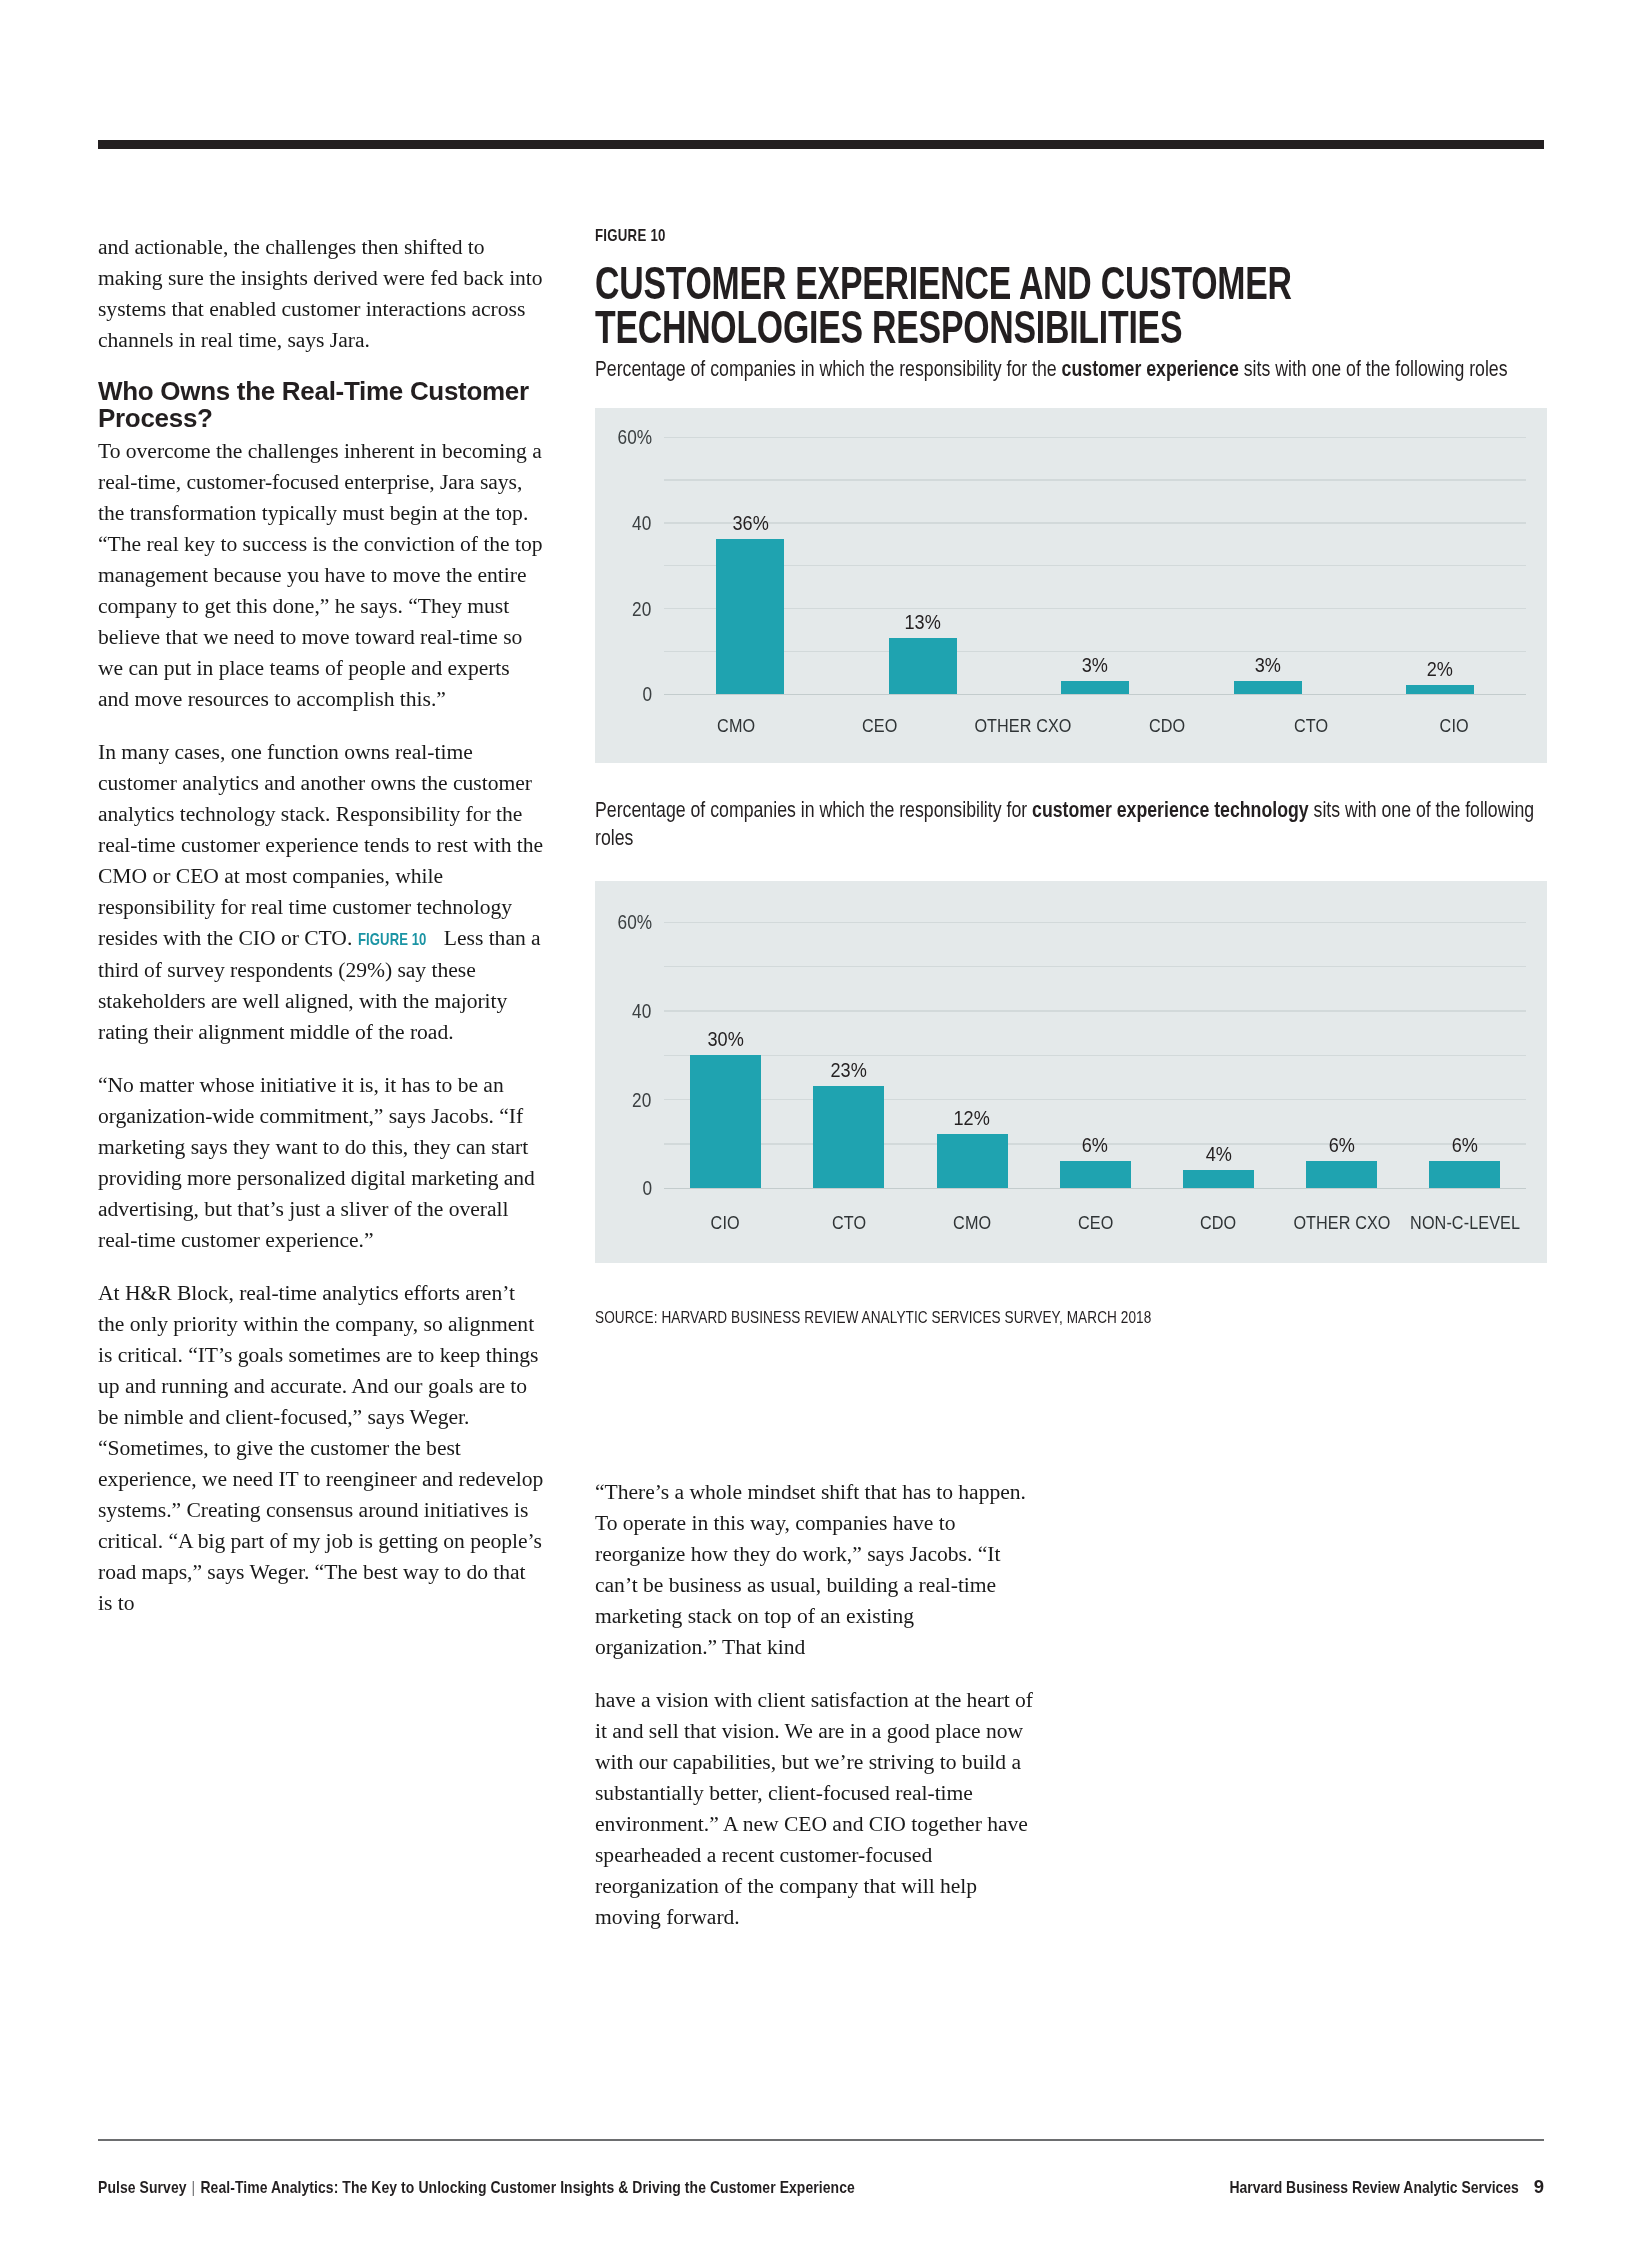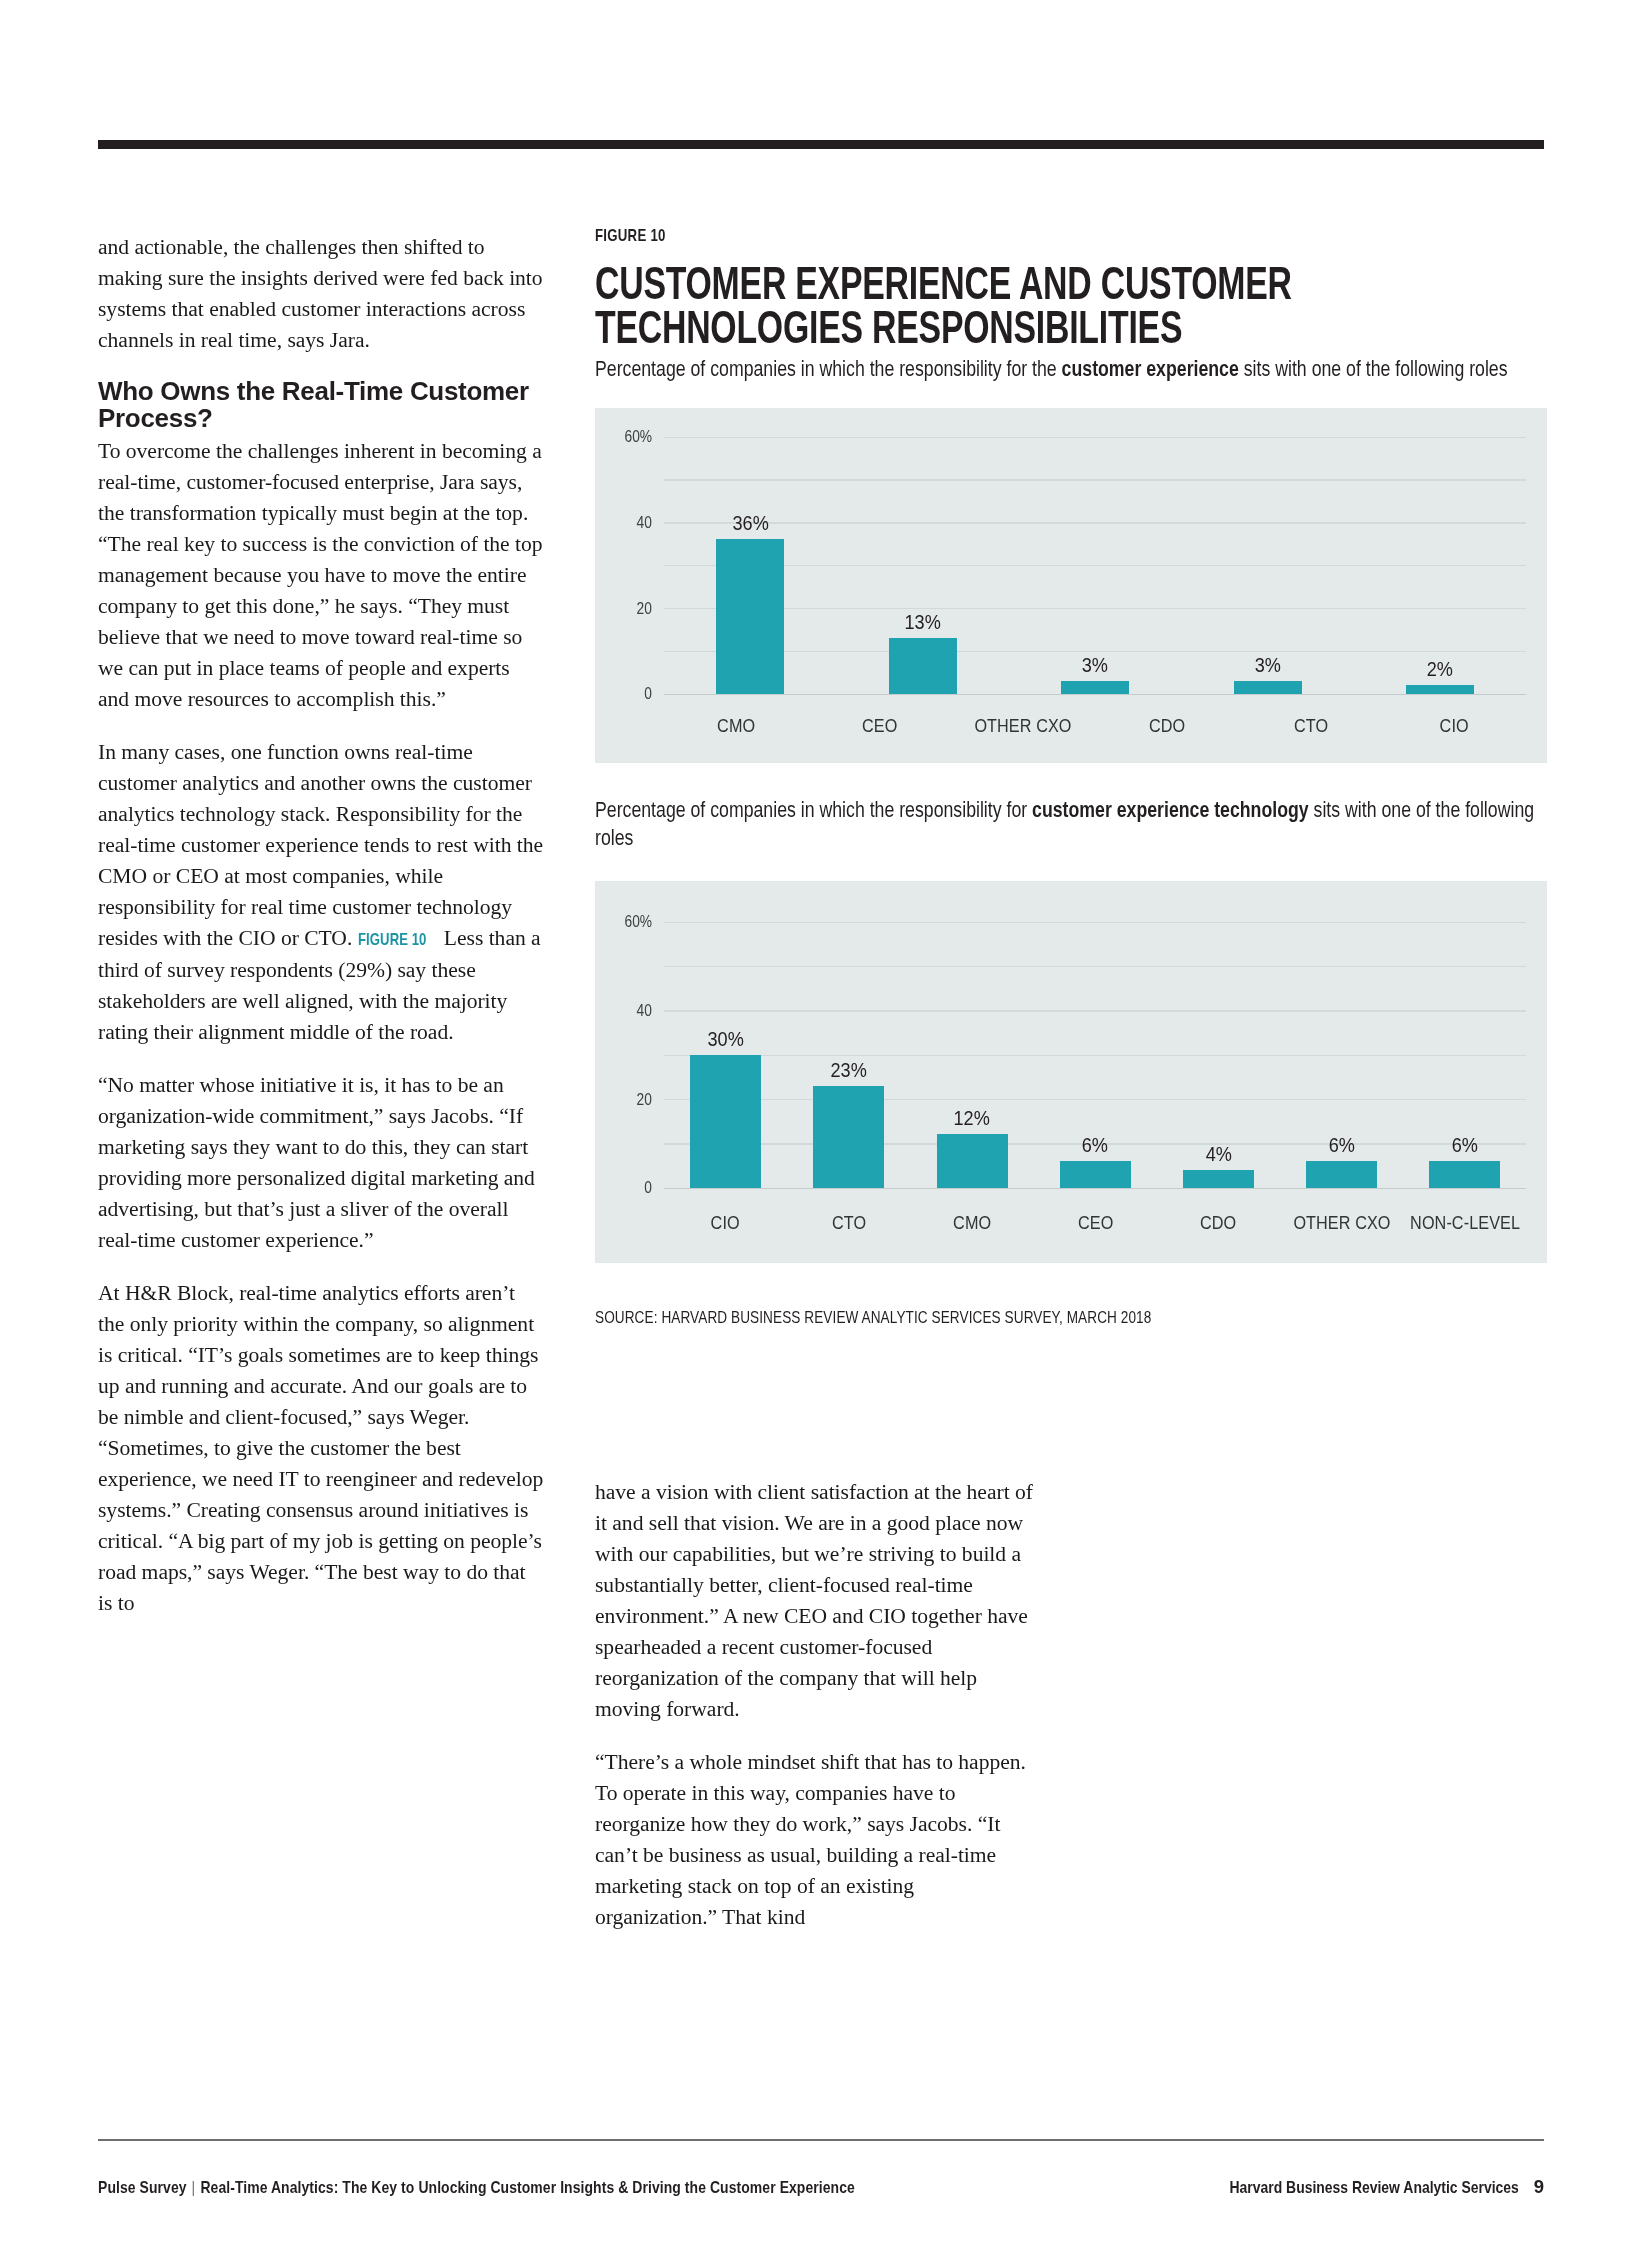--- a/index.html
+++ b/index.html
@@ -144,21 +144,21 @@
     height:1.4px;
     background:#d2d9da;
   }
   .gridline.base{ background:#c3cccd; }
 
   .ytick{
     position:absolute;
     right:calc(100% + 12.3px);
     transform:translateY(-50%);
     font-family:"Liberation Sans", sans-serif;
-    font-size:16px;
+    font-size:20px;
     color:#3b4042;
     white-space:nowrap;
     letter-spacing:0px;
   }
   .ytick span{
     display:inline-block;
     transform:scaleX(0.86);
     transform-origin:right center;
   }
 
@@ -430,22 +430,22 @@
         <div class="xlabel"><span>OTHER CXO</span></div>
         <div class="xlabel"><span>NON-C-LEVEL</span></div>
       </div>
     </div>
 
     <div style="height:45px"></div>
     <span class="source">SOURCE: HARVARD BUSINESS REVIEW ANALYTIC SERVICES SURVEY, MARCH 2018</span>
   </div>
 
   <div class="col-right-bottom">
+    <p class="body">“There’s a whole mindset shift that has to happen. To operate in this way, companies have to reorganize how they do work,” says Jacobs. “It can’t be business as usual, building a real-time marketing stack on top of an existing organization.” That kind</p>
     <p class="body">have a vision with client satisfaction at the heart of it and sell that vision. We are in a good place now with our capabilities, but we’re striving to build a substantially better, client-focused real-time environment.” A new CEO and CIO together have spearheaded a recent customer-focused reorganization of the company that will help moving forward.</p>
-    <p class="body">“There’s a whole mindset shift that has to happen. To operate in this way, companies have to reorganize how they do work,” says Jacobs. “It can’t be business as usual, building a real-time marketing stack on top of an existing organization.” That kind</p>
   </div>
 
   <div class="foot-rule"></div>
   <div class="footer">
     <div class="foot-left"><span>Pulse Survey</span><span class="divider">|</span><span>Real-Time Analytics: The Key to Unlocking Customer Insights &amp; Driving the Customer Experience</span></div>
     <div class="foot-right">
       <span class="foot-org">Harvard Business Review Analytic Services</span>
       <span class="foot-page">9</span>
     </div>
   </div>

